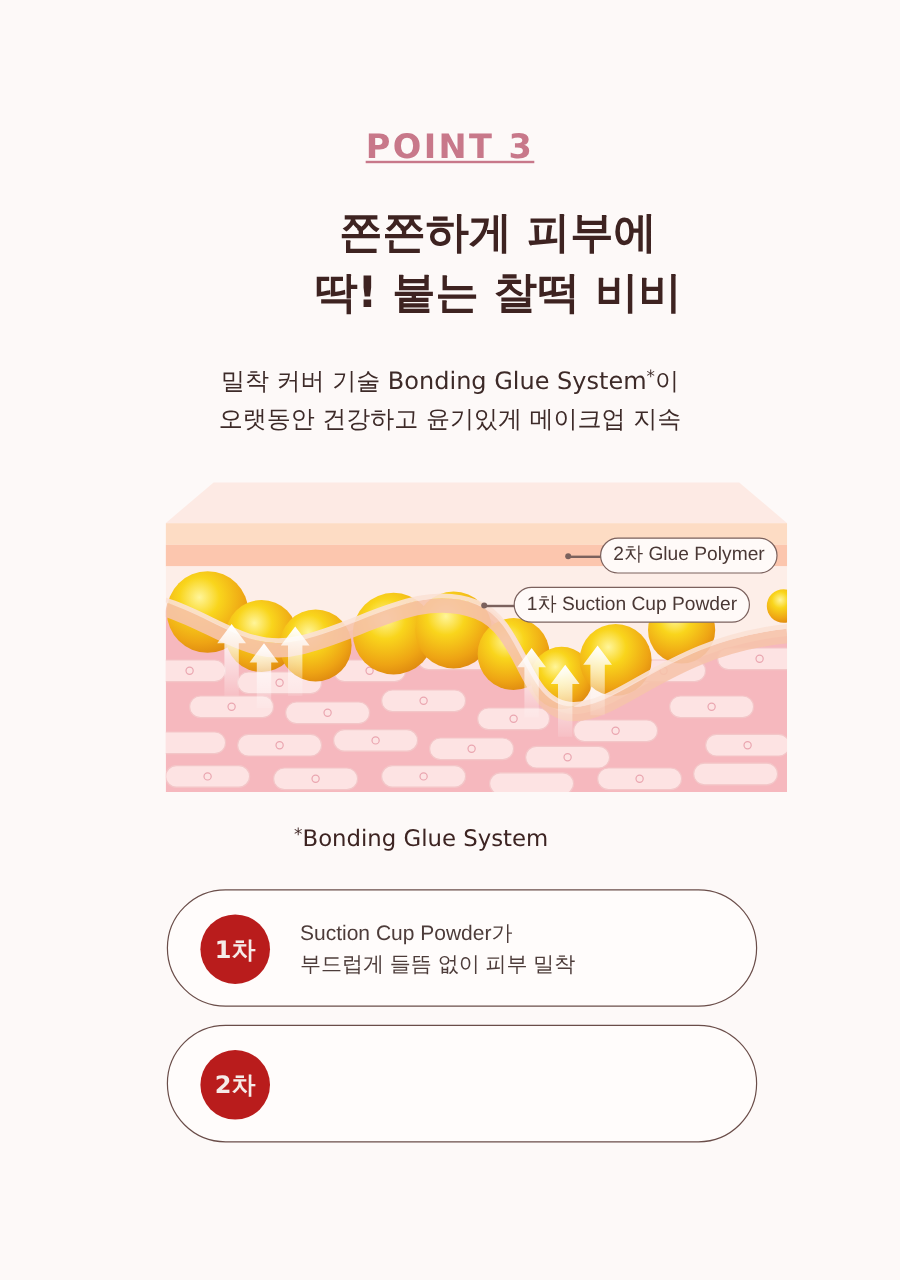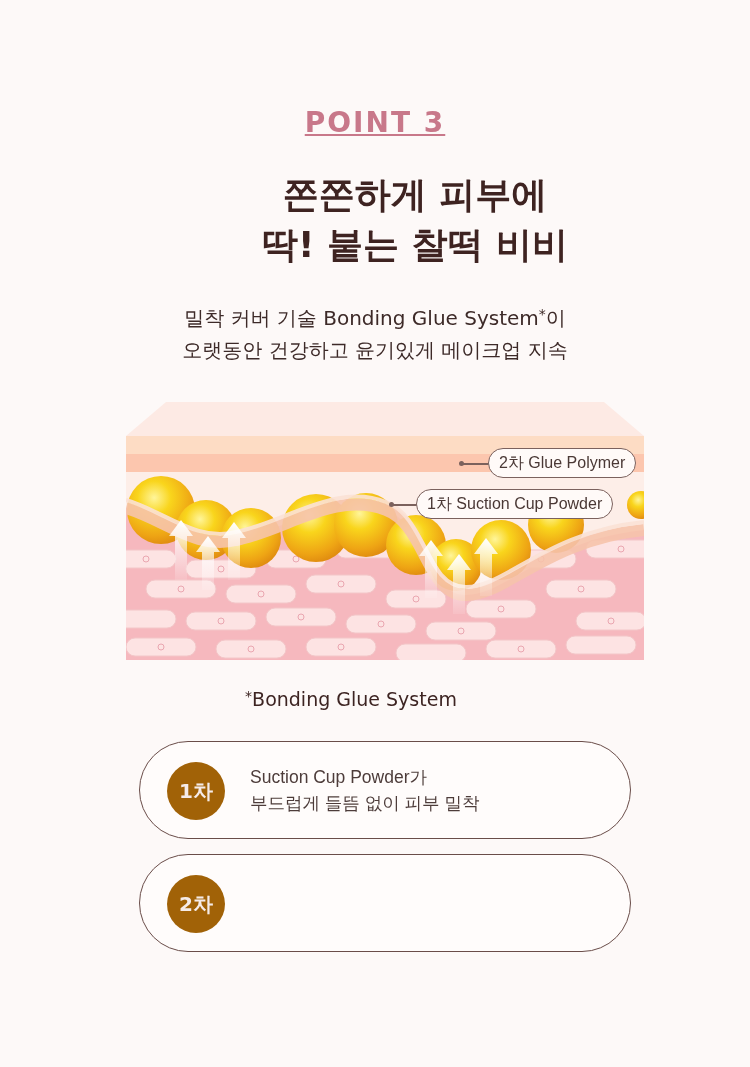--- a/index.html
+++ b/index.html
@@ -24,21 +24,21 @@
     line-height: 50px; color: #3e2321; margin-left: 40px;
   }
   .headline div { white-space: nowrap; }
   .subcopy {
     position: absolute; top: 298px; left: 0; width: 750px;
     text-align: center; font-size: 20px; line-height: 32px;
     color: #3d2a28;
   }
   .subcopy sup { font-size: 14px; vertical-align: 6px; }
   .illustration {
-    position: absolute; left: 126px; top: 400px; width: 530px; height: 260px;
+    position: absolute; left: 138px; top: 400px; width: 530px; height: 260px;
   }
   .illustration svg { display: block; }
   .tag {
     position: absolute; height: 28px; line-height: 28px;
     padding: 0 10px; border: 1.5px solid #7b615d; border-radius: 16px;
     background: #fffaf8; font-size: 16px; color: #4a3835; white-space: nowrap;
     font-family: "Liberation Sans", sans-serif;
   }
   .tag-line { position: absolute; height: 1.5px; background: #7b615d; }
   .tag-dot { position: absolute; width: 5px; height: 5px; border-radius: 50%; background: #7b615d; }
@@ -47,21 +47,21 @@
     font-size: 19px; color: #3d2422;
   }
   .footnote sup { font-size: 14px; vertical-align: 5px; }
   .pill {
     position: absolute; left: 139px; width: 492px; height: 98px;
     border: 1.5px solid #6a4d49; border-radius: 50px; background: #fffcfb;
     box-sizing: border-box;
   }
   .badge {
     position: absolute; left: 27px; top: 20px; width: 58px; height: 58px;
-    border-radius: 50%; background: #a16207; color: #f5ebe8;
+    border-radius: 50%; background: #b91c1c; color: #f5ebe8;
     font-weight: bold; font-size: 20px; line-height: 58px; text-align: center;
   }
   .pill-text {
     position: absolute; left: 110px; top: 22px; font-size: 17.5px;
     line-height: 26px; color: #4d3c3a; white-space: nowrap;
     font-family: "Liberation Sans", sans-serif;
   }
 </style>
 </head>
 <body>

